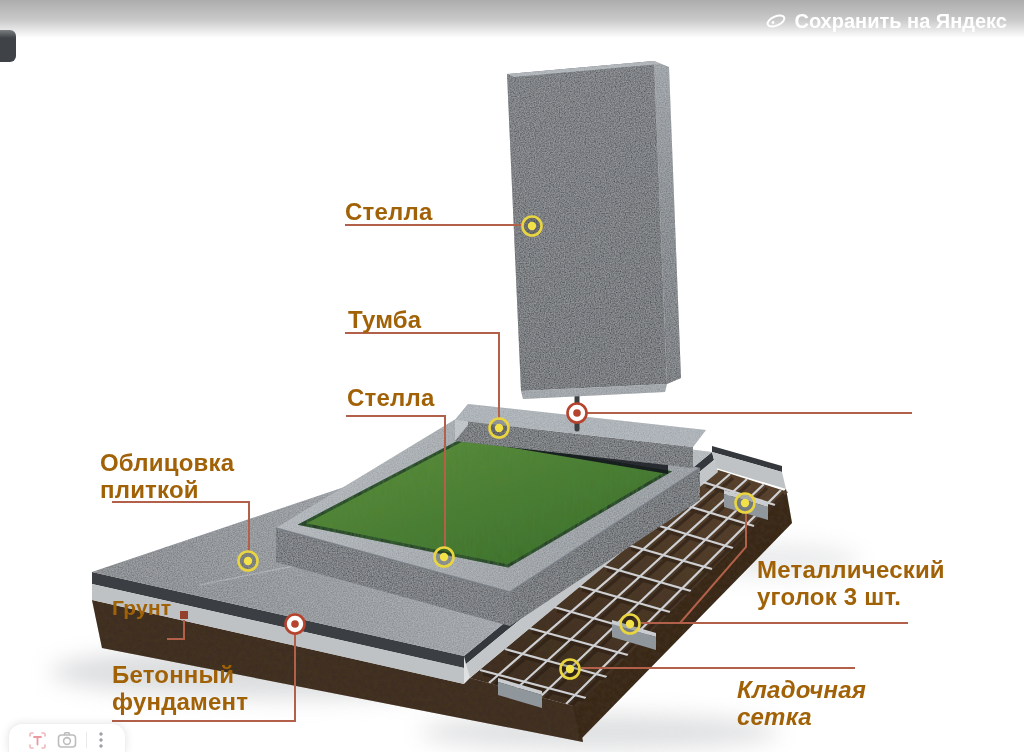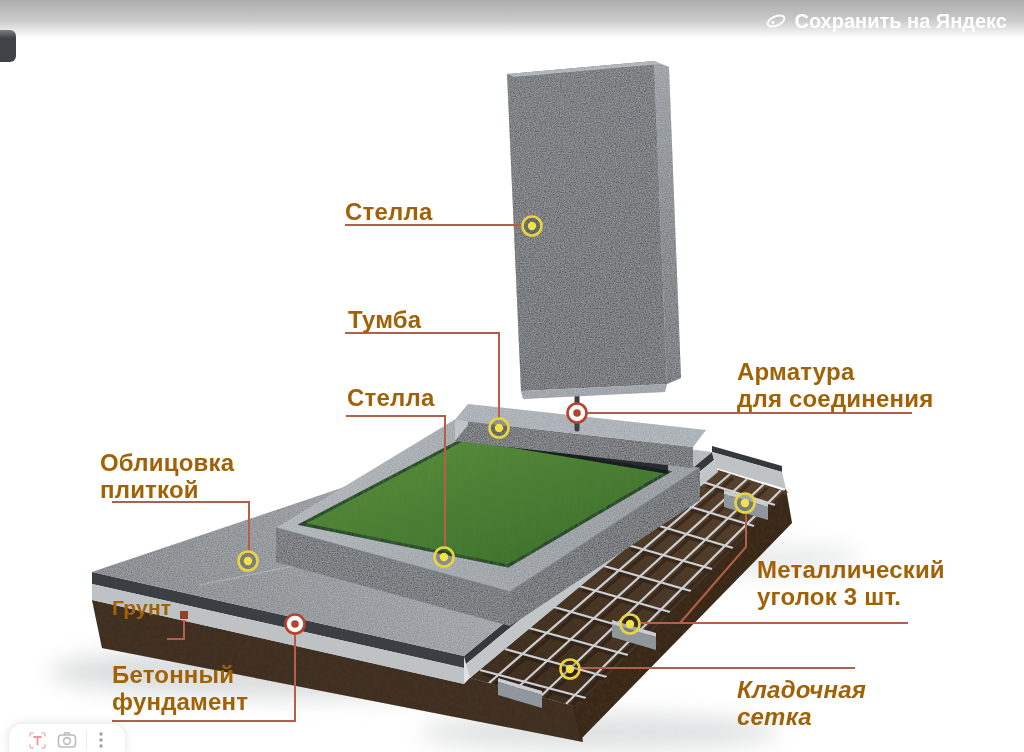--- a/index.html
+++ b/index.html
@@ -248,22 +248,20 @@
           <circle r="3.8" fill="#b5432e"></circle>
       </g>
       <rect x="180" y="611" width="8" height="8" fill="#93402c"></rect>
     </g>
   </svg>
 
 
   <div class="label" style="left:345px;top:198px;">Стелла</div>
   <div class="label" style="left:348px;top:306px;">Тумба</div>
   <div class="label" style="left:347px;top:384px;">Стелла</div>
-  <div class="label" style="left:737px;top:358px;">Арматура
-для соединения</div>
   <div class="label" style="left:100px;top:449px;">Облицовка
 плиткой</div>
   <div class="label small" style="left:112px;top:596px;">Грунт</div>
   <div class="label" style="left:112px;top:661px;">Бетонный
 фундамент</div>
   <div class="label" style="left:737px;top:556px;margin-left:20px;">Металлический
 уголок 3 шт.</div>
   <div class="label" style="left:737px;top:676px;font-style:italic;">Кладочная
 сетка</div>
 

